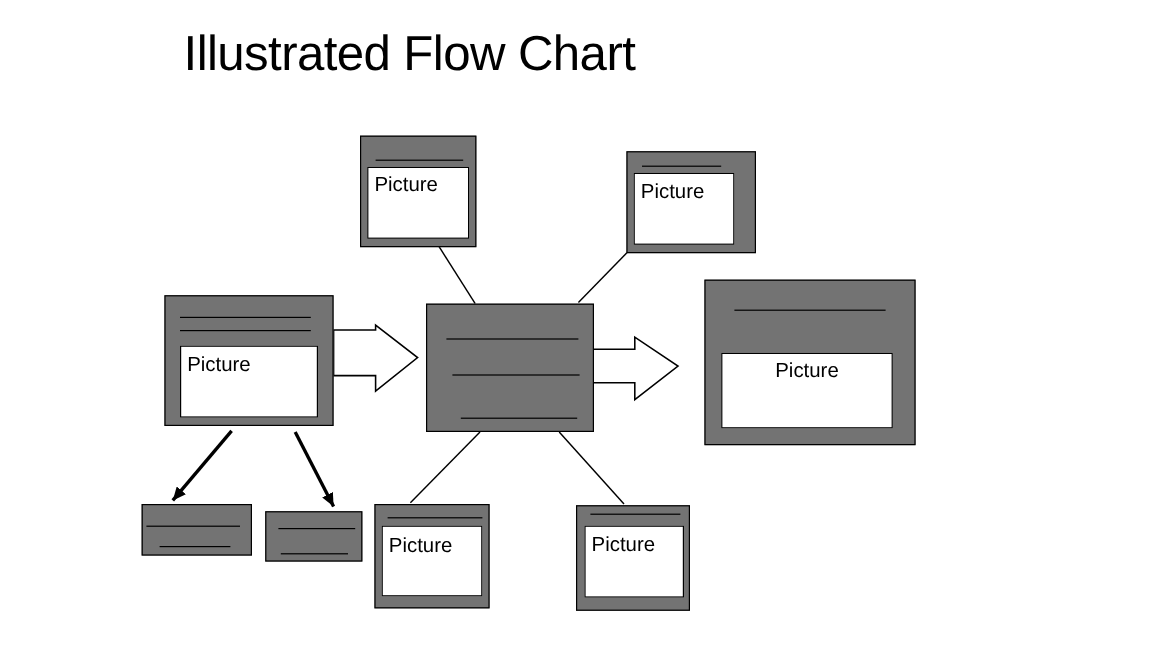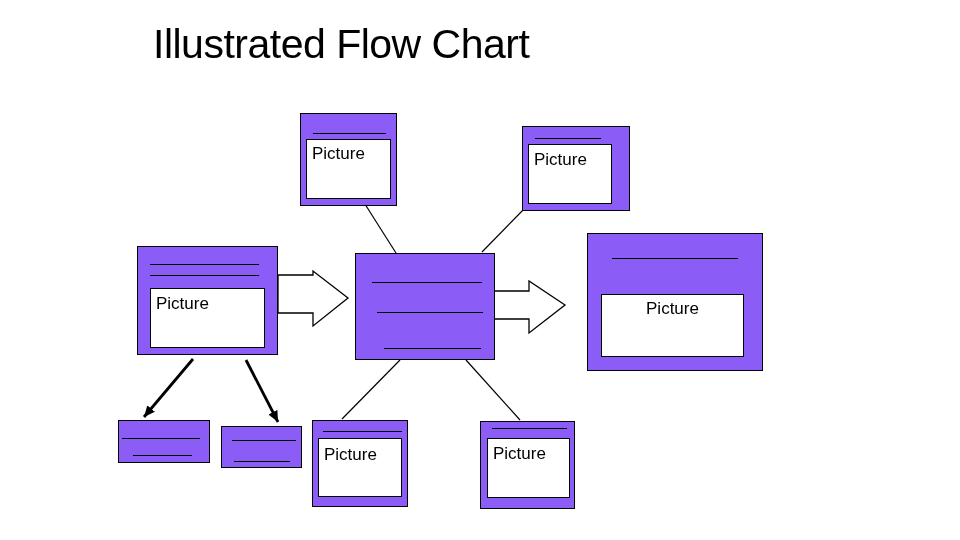--- a/index.html
+++ b/index.html
@@ -6,21 +6,21 @@
   .slide{
     position:relative;width:956px;height:540px;background:#ffffff;
     font-family:"Liberation Sans",sans-serif;overflow:hidden;
   }
   .layer{position:absolute;left:0;top:0;width:960px;height:540px;}
   .title{
     position:absolute;left:153px;top:21px;margin:0;
     font-size:41px;font-weight:300;letter-spacing:-0.5px;color:#000;
     font-family:"Liberation Sans",sans-serif;white-space:nowrap;
   }
-  .box{position:absolute;border:1.5px solid #000;background:#8b5cf6;box-sizing:border-box;}
+  .box{position:absolute;border:1.5px solid #000;background:#737373;box-sizing:border-box;}
   .hl{position:absolute;height:1.3px;background:#000;}
   .inner{position:absolute;border:1.4px solid #000;box-sizing:border-box;background:#fff;}
   .plabel{
     position:absolute;font-size:17px;color:#000;line-height:1.1;
     font-family:"Liberation Sans",sans-serif;white-space:nowrap;
   }
   .plabel.centered{text-align:center;}
 </style>
 </head>
 <body>

